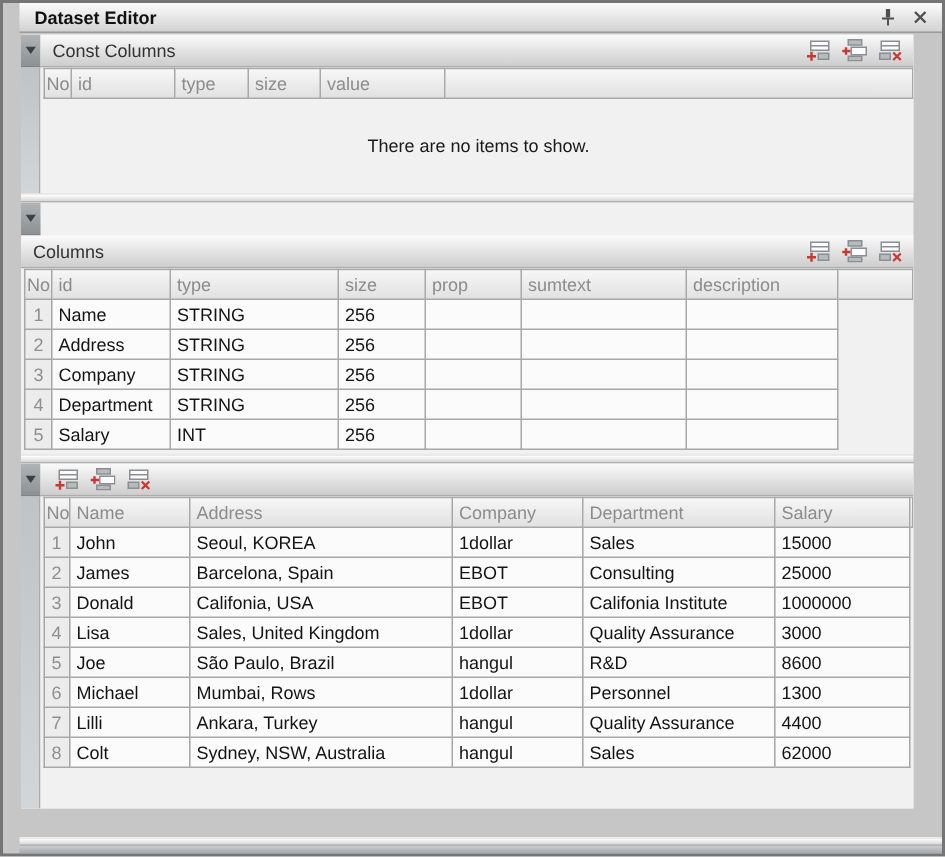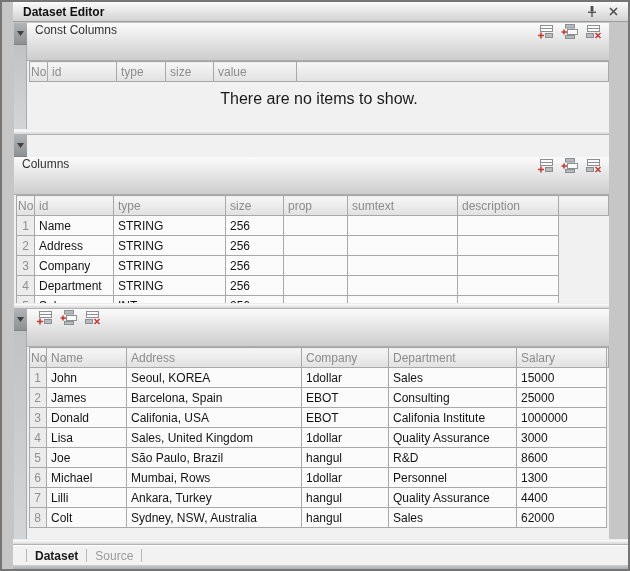--- a/index.html
+++ b/index.html
@@ -37,22 +37,22 @@
   .gutter-btn {
     height: 22px; flex: none;
     background: linear-gradient(#b0b4b7, #8d9194);
     border-bottom: 1px solid #7f8487;
     display: flex; align-items: center; justify-content: center;
   }
   .gutter-strip { flex: 1; background: linear-gradient(#bfc3c6, #d2d6d9); border-right: 1px solid #ababab; }
 
   .sec-main { flex: 1; min-width: 0; display: flex; flex-direction: column; }
   .sec-header {
-    height: 38px; flex: none;
-    display: flex; align-items: flex-start;
+    height: 22px; flex: none;
+    display: flex; align-items: center;
     padding: 0 7px 0 8px;
     background: linear-gradient(#fbfbfb, #cdcdcd);
     border-bottom: 1px solid #ababab;
   }
   .sec-title { flex: 1; font-size: 12px; color: #333; }
   .sec-icons { display: flex; gap: 6px; }
   .icon-btn { width: 18px; height: 16px; display: flex; align-items: center; justify-content: center; cursor: default; }
 
   .sec-content { flex: 1; padding-left: 2px; background: #f1f1f1; overflow: hidden; }
 
@@ -65,21 +65,21 @@
   }
   .grid th.no-col { text-align: center; padding: 0 1px; margin-top: 36px; }
   .grid td {
     height: 20px; color: #141414; padding: 0 4px;
     background: #fbfbfb; border: 1px solid #a8a8a8;
     overflow: hidden; white-space: nowrap;
   }
   .grid td.no-cell { background: #ececec; color: #8f8f8f; text-align: right; padding-right: 5px; }
   .grid td.ghost { background: transparent; border: none; }
 
-  .empty-msg { text-align: center; margin-top: 8px; font-size: 16px; color: #1a1a1a; }
+  .empty-msg { text-align: center; margin-top: 24px; font-size: 12px; color: #1a1a1a; }
 
   .splitter {
     height: 6px; flex: none;
     background: linear-gradient(#ffffff, #d6d6d6);
     border-top: 1px solid #ececec;
     border-bottom: 1px solid #b2b2b2;
   }
 
   
   .footer { flex: none; display: flex; flex-direction: column; }
@@ -443,23 +443,16 @@
               </tbody>
             </table>
         </div>
       </div>
     </section>
 
   </div>
 
   <div class="splitter"></div>
   <div class="footer">
-    <div class="footer-tabs">
-      <span class="tsep"></span>
-      <span class="tab active">Dataset</span>
-      <span class="tsep"></span>
-      <span class="tab">Source</span>
-      <span class="tsep"></span>
-    </div>
     <div class="footer-strip"></div>
   </div>
 
 </div>
 
 </body></html>

